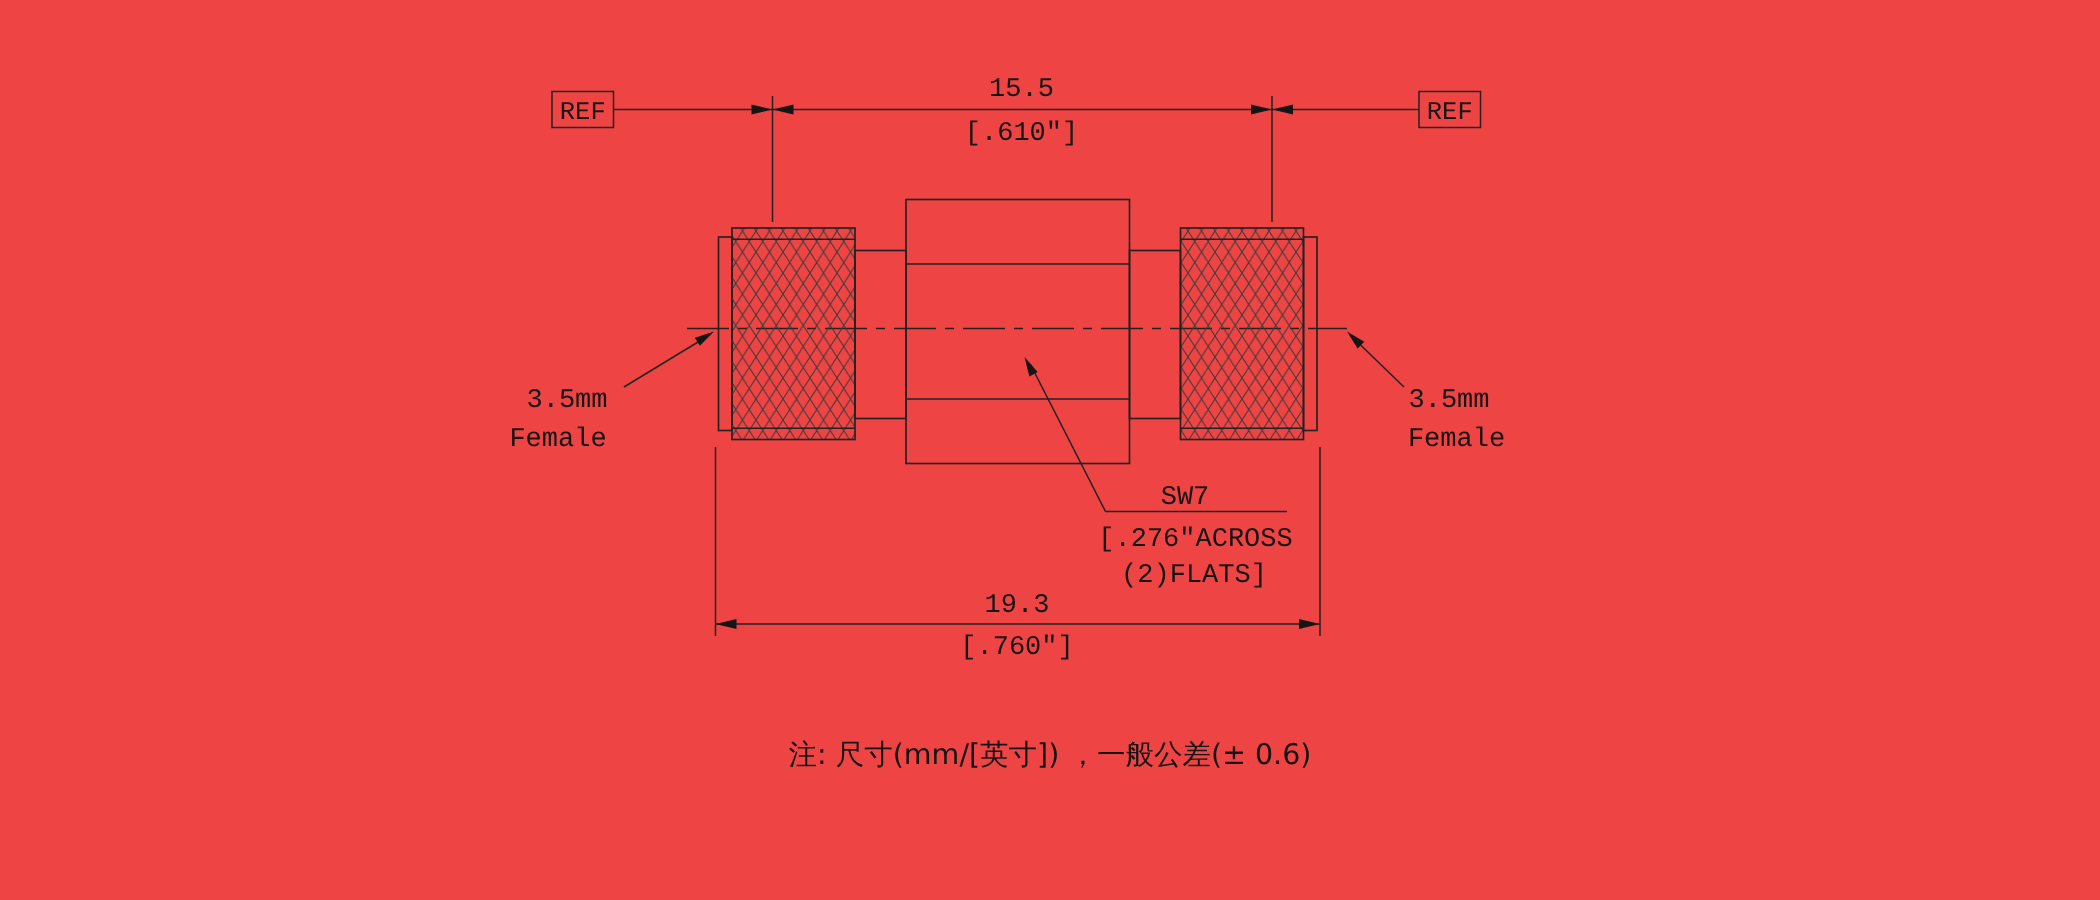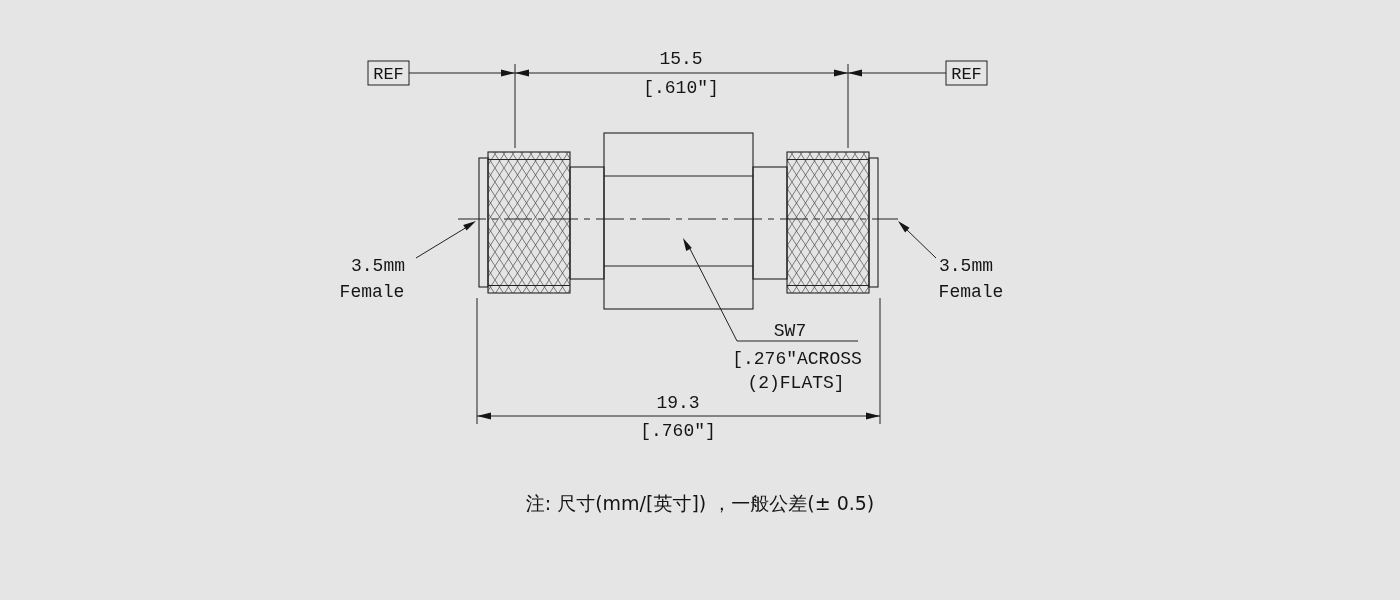--- a/index.html
+++ b/index.html
@@ -1,20 +1,20 @@
 <!DOCTYPE html>
 <html><head>
 <meta charset="utf-8">
 <style>
   html, body { margin: 0; padding: 0; background: #ffffff; }
   .page {
     position: relative;
     width: 1400px;
     height: 600px;
-    background: #e5e5e5;
+    background: #ef4444;
     overflow: hidden;
     font-family: "DejaVu Sans", sans-serif;
   }
   .drawing-svg { position: absolute; left: 0; top: 0; }
   .dim-text {
     font-family: "Liberation Mono", "DejaVu Sans Mono", monospace;
     font-size: 18px;
     fill: #151515;
   }
   .ref-text {
@@ -105,16 +105,16 @@
 
     <line x1="737" y1="341" x2="687" y2="243" class="thinline"></line>
     <polygon points="683,238 691.8,248 686.2,251" class="arrow"></polygon>
     <line x1="737" y1="341" x2="858" y2="341" class="thinline"></line>
     <text x="790" y="336" text-anchor="middle" class="dim-text">SW7</text>
     <text x="797" y="364" text-anchor="middle" class="dim-text">[.276″ACROSS</text>
     <text x="796" y="388" text-anchor="middle" class="dim-text">(2)FLATS]</text>
   </svg>
 
   <div class="notes">
-    <div class="note-line">注: 尺寸(mm/[英寸]) ，一般公差(± 0.5)</div>
+    <div class="note-line">注: 尺寸(mm/[英寸]) ，一般公差(± 0.6)</div>
   </div>
 
 </div>
 
 </body></html>

